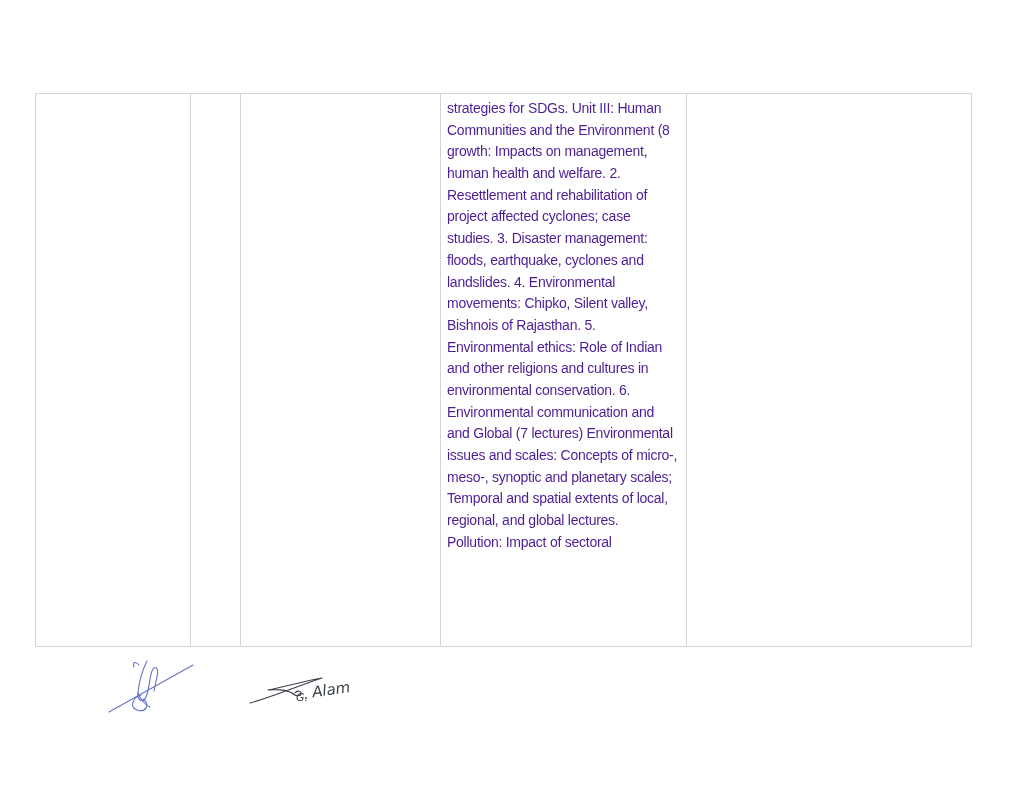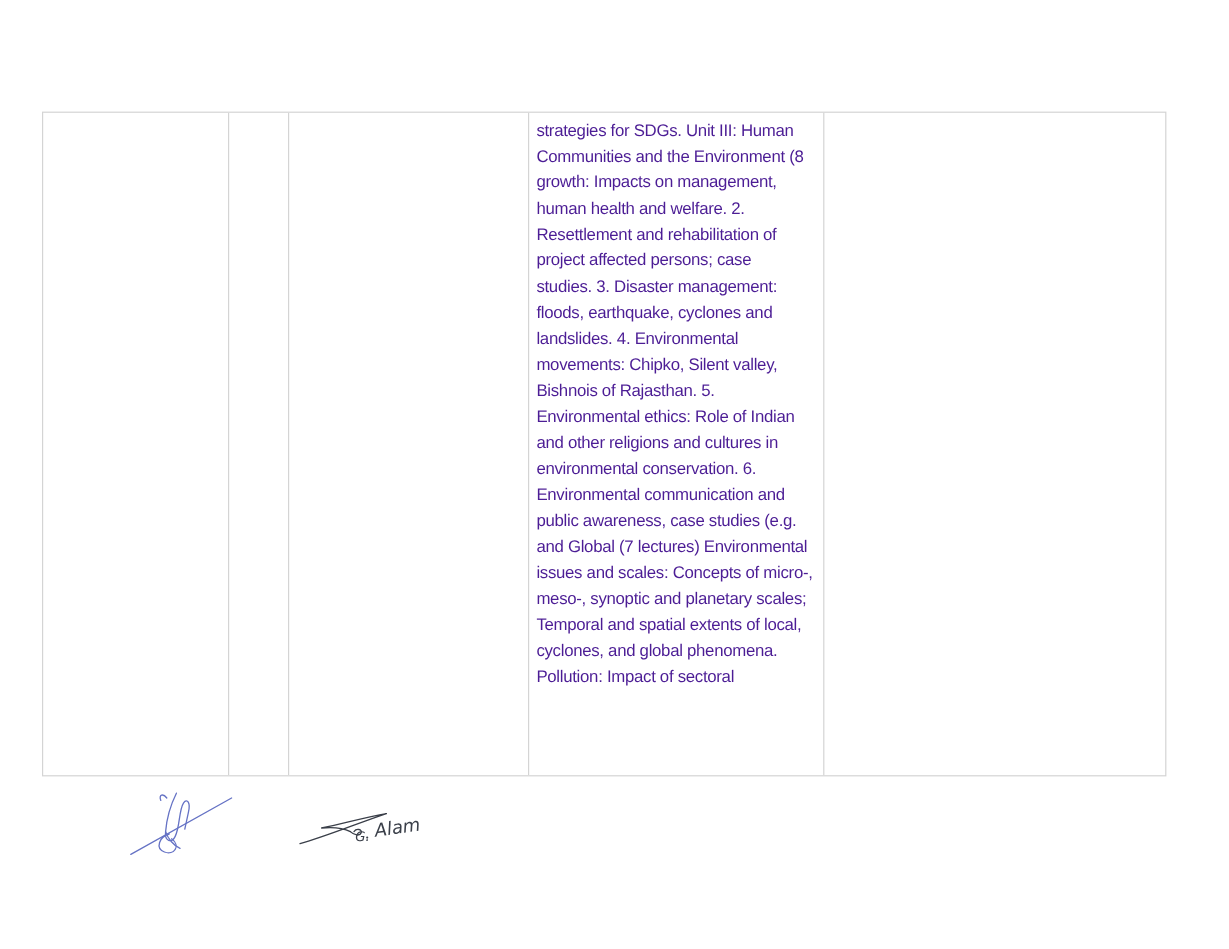--- a/index.html
+++ b/index.html
@@ -64,36 +64,35 @@
     <div class="col c1 bordered"></div>
     <div class="col c2 bordered"></div>
     <div class="col c3 bordered"></div>
     <div class="col c4 bordered">
       <div class="textblock">
           <div class="text-line">strategies for SDGs. Unit III: Human</div>
           <div class="text-line">Communities and the Environment (8</div>
           <div class="text-line">growth: Impacts on management,</div>
           <div class="text-line">human health and welfare. 2.</div>
           <div class="text-line">Resettlement and rehabilitation of</div>
-          <div class="text-line">project affected persons; case</div>
+          <div class="text-line">project affected cyclones; case</div>
           <div class="text-line">studies. 3. Disaster management:</div>
           <div class="text-line">floods, earthquake, cyclones and</div>
           <div class="text-line">landslides. 4. Environmental</div>
           <div class="text-line">movements: Chipko, Silent valley,</div>
           <div class="text-line">Bishnois of Rajasthan. 5.</div>
           <div class="text-line">Environmental ethics: Role of Indian</div>
           <div class="text-line">and other religions and cultures in</div>
           <div class="text-line">environmental conservation. 6.</div>
           <div class="text-line">Environmental communication and</div>
-          <div class="text-line">public awareness, case studies (e.g.</div>
           <div class="text-line">and Global (7 lectures) Environmental</div>
           <div class="text-line">issues and scales: Concepts of micro-,</div>
           <div class="text-line">meso-, synoptic and planetary scales;</div>
           <div class="text-line">Temporal and spatial extents of local,</div>
-          <div class="text-line">cyclones, and global phenomena.</div>
+          <div class="text-line">regional, and global lectures.</div>
           <div class="text-line">Pollution: Impact of sectoral</div>
         </div>
     </div>
     <div class="col c5"></div>
   </div>
 
   <svg class="sig sig1" viewBox="0 0 95 62" xmlns="http://www.w3.org/2000/svg">
     <g fill="none" stroke-width="1.1" stroke="#6673c5">
       <path d="M6,57 L90,10"></path>
       <path d="M36,10 C33,6 29,7 31,12"></path>

